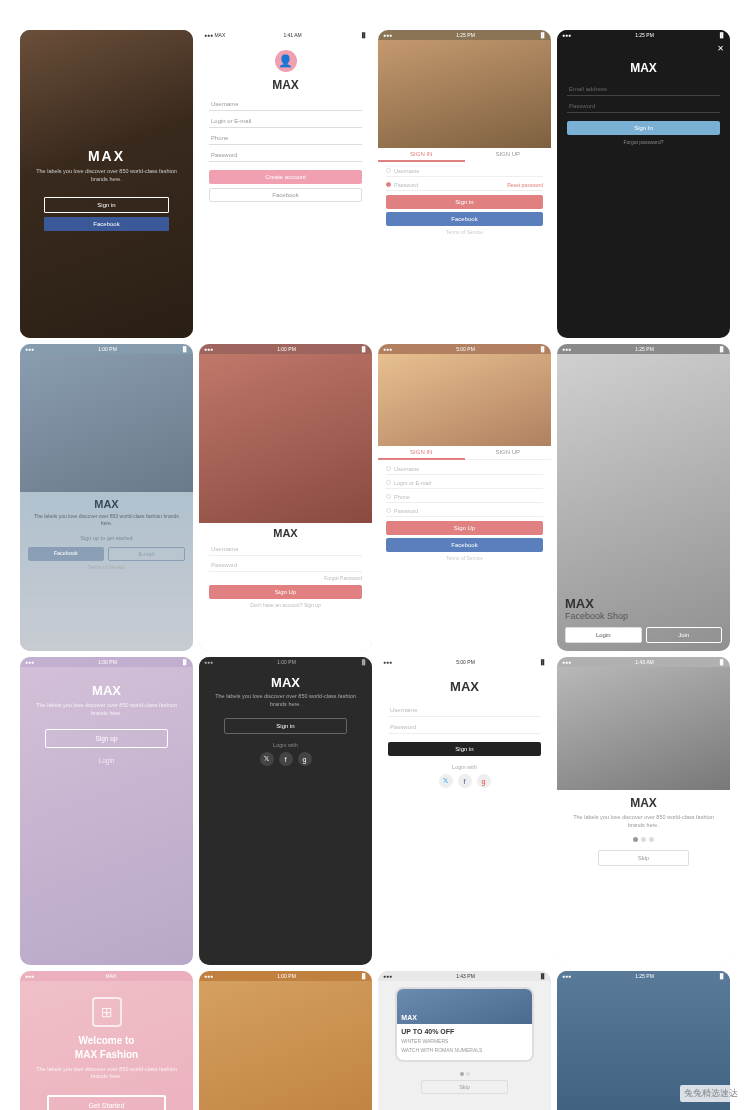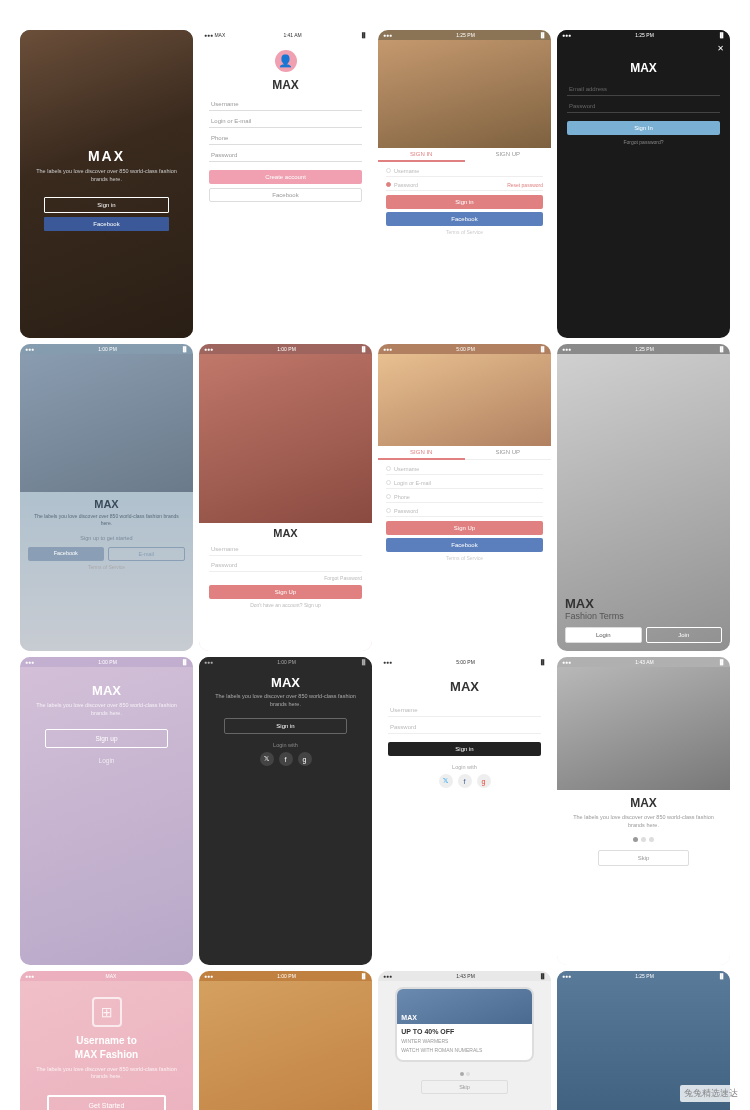--- a/index.html
+++ b/index.html
@@ -601,21 +601,21 @@
     </div>
 
     <div class="phone phone-8">
       <div class="phone-bar" style="background:#8a8a8a;">
         <span>●●●</span>
         <span>1:25 PM</span>
         <span>▐▌</span>
       </div>
       <div class="hero" style="flex:1;background:linear-gradient(160deg,#d0d0d0,#909090);position:relative;display:flex;flex-direction:column;justify-content:flex-end;padding:8px;">
         <div class="brand-lg">MAX</div>
-        <div class="subtitle">Fashion Terms</div>
+        <div class="subtitle">Facebook Shop</div>
         <div class="btn-row">
           <div class="btn-login">Login</div>
           <div class="btn-join">Join</div>
         </div>
       </div>
     </div>
 
     <div class="phone phone-9">
       <div class="phone-bar" style="background:rgba(180,160,200,0.5);">
         <span>●●●</span>
@@ -689,21 +689,21 @@
     </div>
 
     <div class="phone phone-14">
       <div class="phone-bar" style="background:rgba(232,160,180,0.5);">
         <span>●●●</span>
         <span>MAX</span>
         <span></span>
       </div>
       <div class="content">
         <div class="icon14">⊞</div>
-        <div class="welcome">Username to</div>
+        <div class="welcome">Welcome to</div>
         <div class="mag">MAX Fashion</div>
         <div class="tagline14">The labels you love discover over 850 world-class fashion brands here.</div>
         <div class="btn-started14">Get Started</div>
 
       </div>
     </div>
 
     <div class="phone phone-13">
       <div class="phone-bar" style="background:#c08040;">
         <span>●●●</span>

